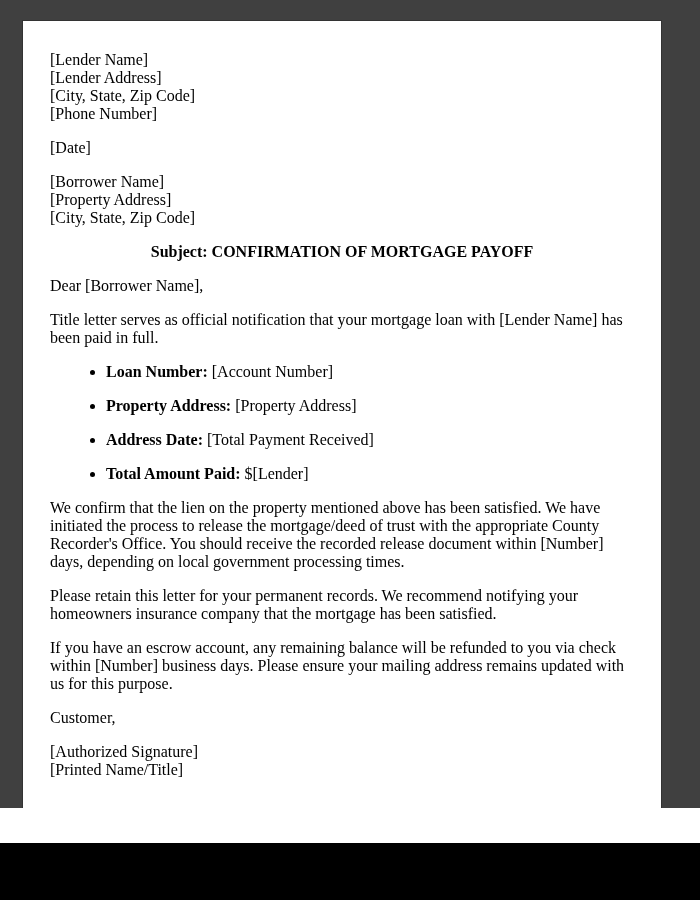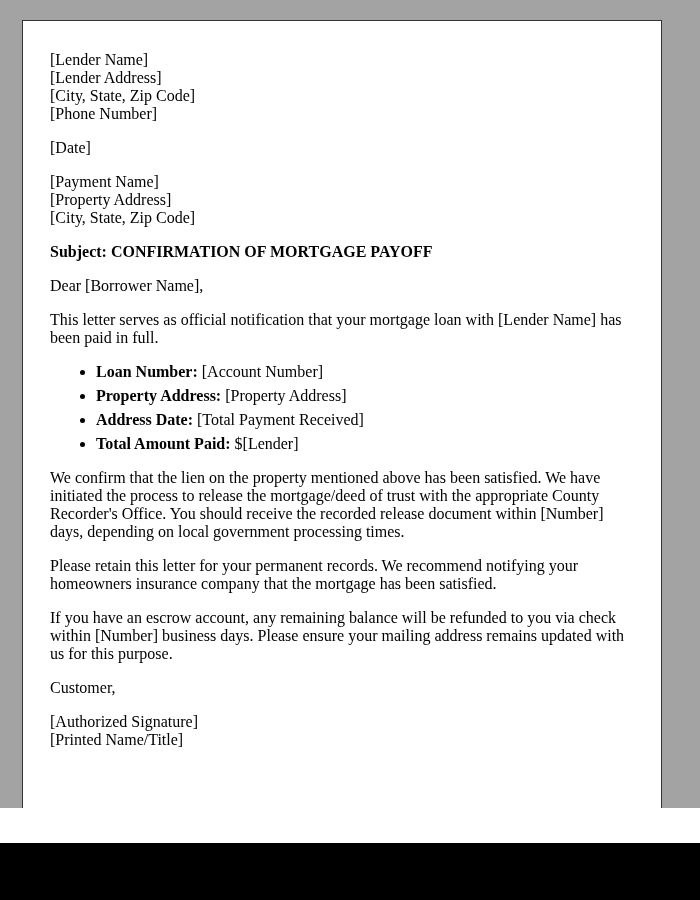--- a/index.html
+++ b/index.html
@@ -15,21 +15,21 @@
     font-family: "Liberation Serif", "DejaVu Serif", serif;
     color: #000000;
   }
   .viewport {
     position: absolute;
     left: 0;
     top: 0;
     width: 700px;
     height: 808px;
     overflow: hidden;
-    background: #a3a3a3;
+    background: #404040;
   }
   .letter {
     position: absolute;
     left: 22px;
     top: 20px;
     width: 640px;
     min-height: 950px;
     box-sizing: border-box;
     border: 1px solid #333333;
     padding: 14px 27px 40px 27px;
@@ -40,24 +40,25 @@
   .letter p {
     margin: 16px 0;
     white-space: pre-line;
   }
   .letter ul {
     margin: 16px 0;
     padding-left: 40px;
     list-style-type: disc;
   }
   .letter li {
-    margin: 6px;
+    margin: 16px;
   }
   .bold {
     font-weight: bold;
+    text-align: center;
   }
   .bottom-bar {
     position: absolute;
     left: 0;
     top: 843px;
     width: 700px;
     height: 57px;
     background: #000000;
   }
 </style>
@@ -67,29 +68,29 @@
 <div class="viewport">
   <div class="letter">
 
     <p>[Lender Name]
 [Lender Address]
 [City, State, Zip Code]
 [Phone Number]</p>
 
     <p>[Date]</p>
 
-    <p>[Payment Name]
+    <p>[Borrower Name]
 [Property Address]
 [City, State, Zip Code]</p>
 
     <p class="bold">Subject: CONFIRMATION OF MORTGAGE PAYOFF</p>
 
     <p>Dear [Borrower Name],</p>
 
-    <p>This letter serves as official notification that your mortgage loan with [Lender Name] has been paid in full.</p>
+    <p>Title letter serves as official notification that your mortgage loan with [Lender Name] has been paid in full.</p>
 
 
     <ul>
       <li><b class="bold">Loan Number:</b> <span>[Account Number]</span></li>
       <li><b class="bold">Property Address:</b> <span>[Property Address]</span></li>
       <li><b class="bold">Address Date:</b> <span>[Total Payment Received]</span></li>
       <li><b class="bold">Total Amount Paid:</b> <span>$[Lender]</span></li>
     </ul>
 
     <p>We confirm that the lien on the property mentioned above has been satisfied. We have initiated the process to release the mortgage/deed of trust with the appropriate County Recorder's Office. You should receive the recorded release document within [Number] days, depending on local government processing times.</p>

